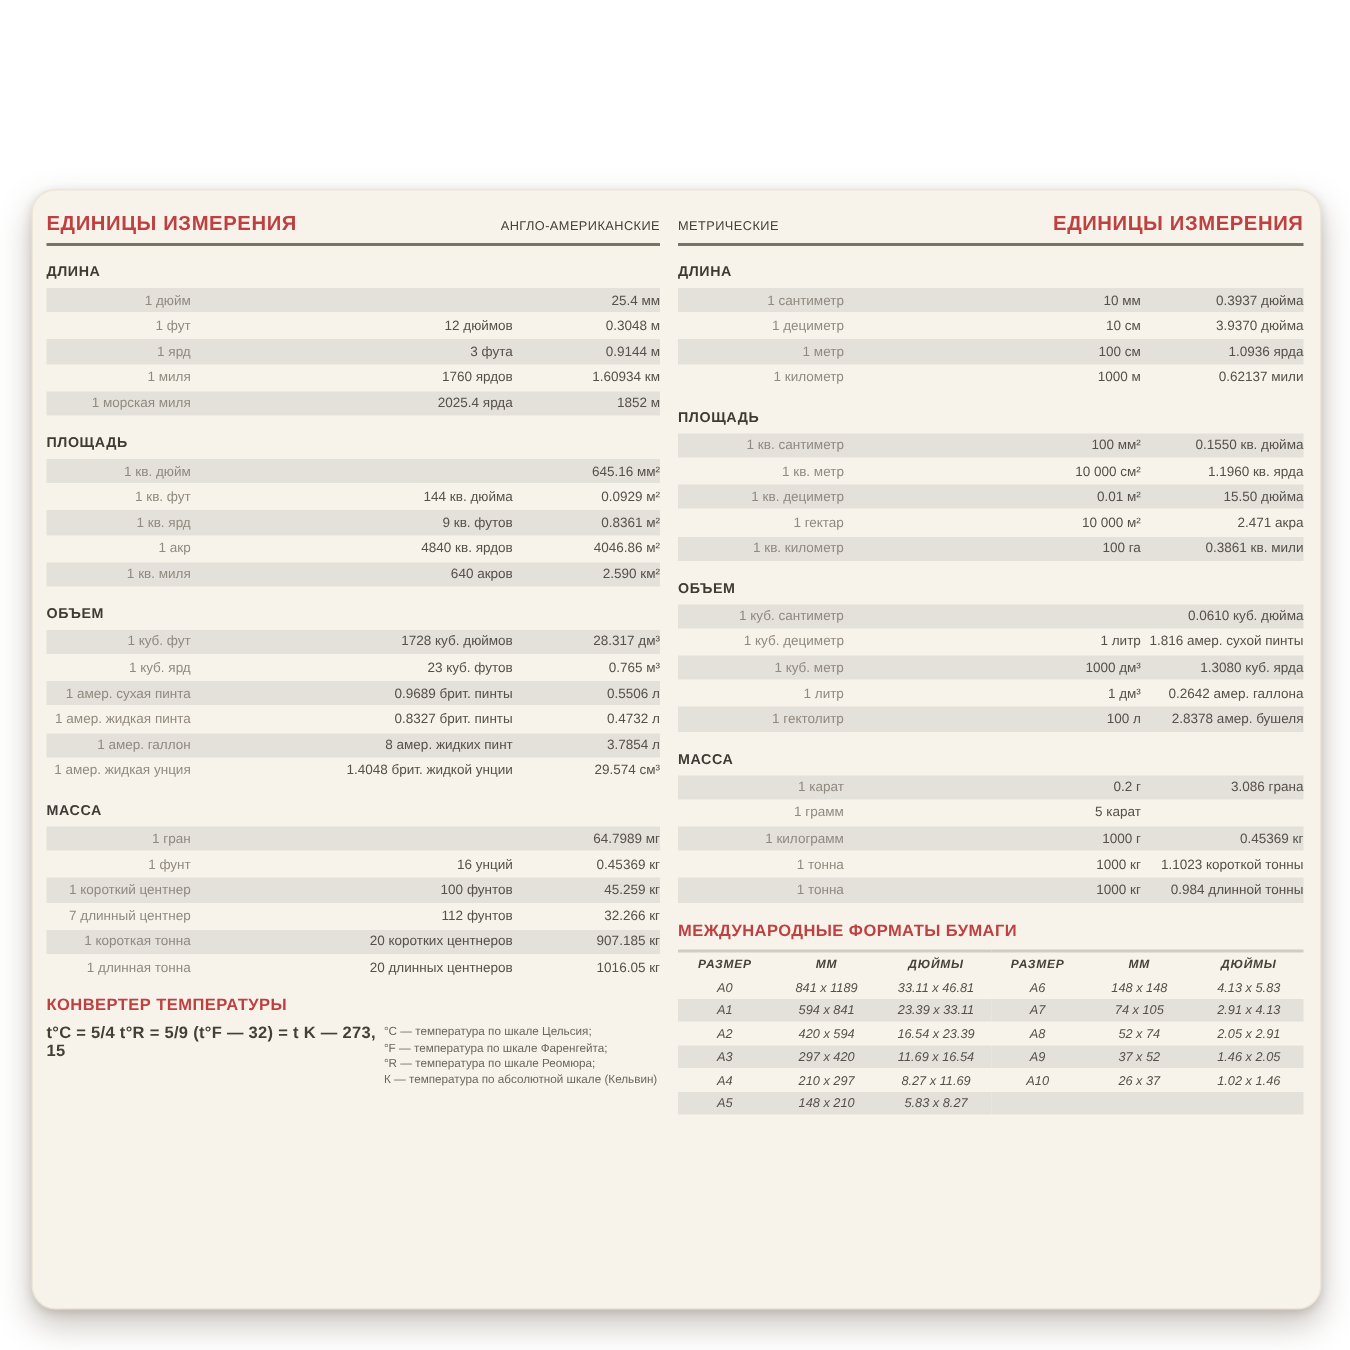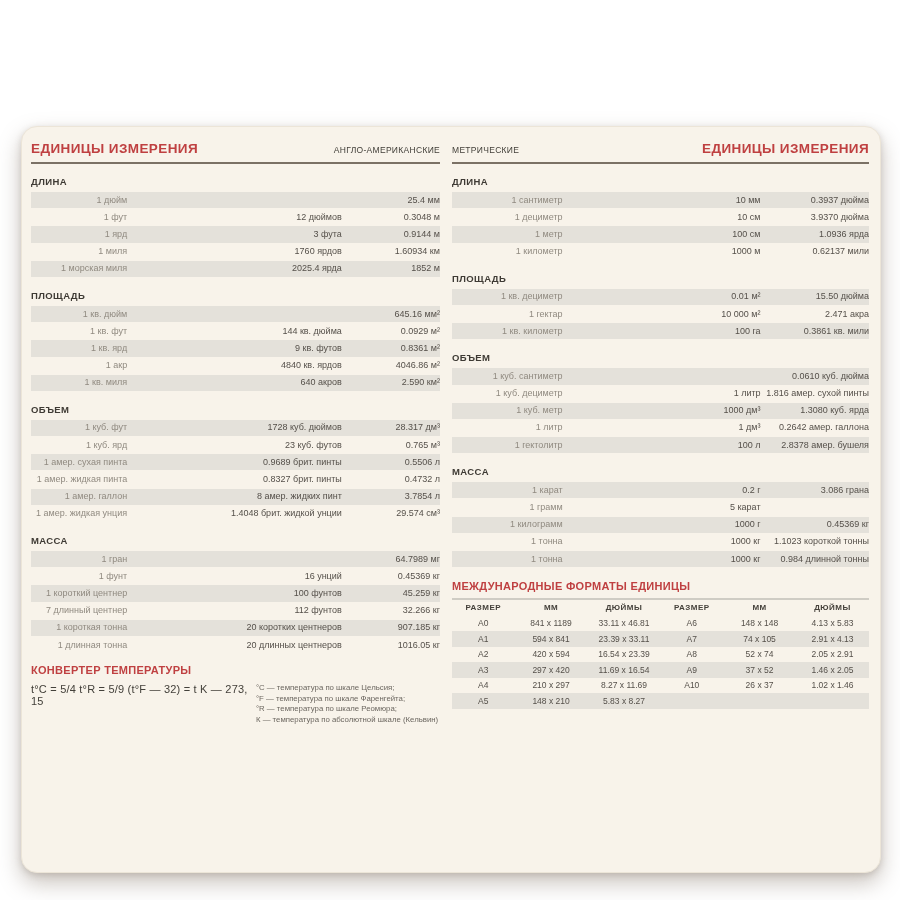--- a/index.html
+++ b/index.html
@@ -52,26 +52,26 @@
   .row:nth-child(odd){background:var(--stripe);}
   .cell-unit{text-align:right;color:var(--unit);padding-right:2px;}
   .cell-equivalent{text-align:right;color:var(--value);}
   .cell-value{text-align:right;color:var(--value);padding-left:2px;}
   
   .temp{margin-top:10px;}
   .temp-heading,.paper-heading{
     color:var(--accent-red);font-weight:bold;font-size:11px;letter-spacing:.3px;line-height:13px;
   }
   .temp-body{display:flex;margin-top:6px;}
-  .temp-formula{flex:0 0 55%;font-size:11px;font-weight:normal;color:var(--ink);letter-spacing:.2px;}
+  .temp-formula{flex:0 0 55%;font-size:11px;font-weight:bold;color:var(--ink);letter-spacing:.2px;}
   .temp-notes{flex:1;font-size:7.8px;color:#6b665f;line-height:10.6px;}
   .temp-note{white-space:nowrap;}
   
   .paper{margin-top:12px;}
-  .paper-tables{display:flex;margin-top:5px;}
+  .paper-tables{display:flex;margin-top:5px;font-style:italic;}
   .ptable{flex:1;border-top:2px solid #cfccc4;display:flex;flex-direction:column;}
   .prow{
     display:grid;grid-template-columns:30% 35% 35%;align-items:center;
     height:15.5px;font-size:8.5px;color:var(--value);text-align:center;
   }
   .prow.header{font-size:8px;color:#45413b;letter-spacing:.5px;font-weight:bold;}
   .prow:nth-child(2n+3){background:var(--stripe);}
 </style>
 </head>
 <body>
@@ -257,20 +257,30 @@
               <span class="cell-unit">1 километр</span>
               <span class="cell-equivalent">1000 м</span>
               <span class="cell-value">0.62137 мили</span>
             </div>
           </div>
         </section>
         <section class="section">
           <div class="sec-heading">ПЛОЩАДЬ</div>
           <div class="rows">
             <div class="row">
+              <span class="cell-unit">1 кв. сантиметр</span>
+              <span class="cell-equivalent">100 мм²</span>
+              <span class="cell-value">0.1550 кв. дюйма</span>
+            </div>
+            <div class="row">
+              <span class="cell-unit">1 кв. метр</span>
+              <span class="cell-equivalent">10 000 см²</span>
+              <span class="cell-value">1.1960 кв. ярда</span>
+            </div>
+            <div class="row">
               <span class="cell-unit">1 кв. дециметр</span>
               <span class="cell-equivalent">0.01 м²</span>
               <span class="cell-value">15.50 дюйма</span>
             </div>
             <div class="row">
               <span class="cell-unit">1 гектар</span>
               <span class="cell-equivalent">10 000 м²</span>
               <span class="cell-value">2.471 акра</span>
             </div>
             <div class="row">
@@ -335,21 +345,21 @@
             </div>
             <div class="row">
               <span class="cell-unit">1 тонна</span>
               <span class="cell-equivalent">1000 кг</span>
               <span class="cell-value">0.984 длинной тонны</span>
             </div>
           </div>
         </section>
       </div>
     <div class="paper">
-      <div class="paper-heading">МЕЖДУНАРОДНЫЕ ФОРМАТЫ ЕДИНИЦЫ</div>
+      <div class="paper-heading">МЕЖДУНАРОДНЫЕ ФОРМАТЫ БУМАГИ</div>
       <div class="paper-tables">
           <div class="ptable">
             <div class="prow header">
               <span>РАЗМЕР</span>
               <span>ММ</span>
               <span>ДЮЙМЫ</span>
             </div>
             <div class="prow">
               <span>A0</span>
               <span>841 x 1189</span>

